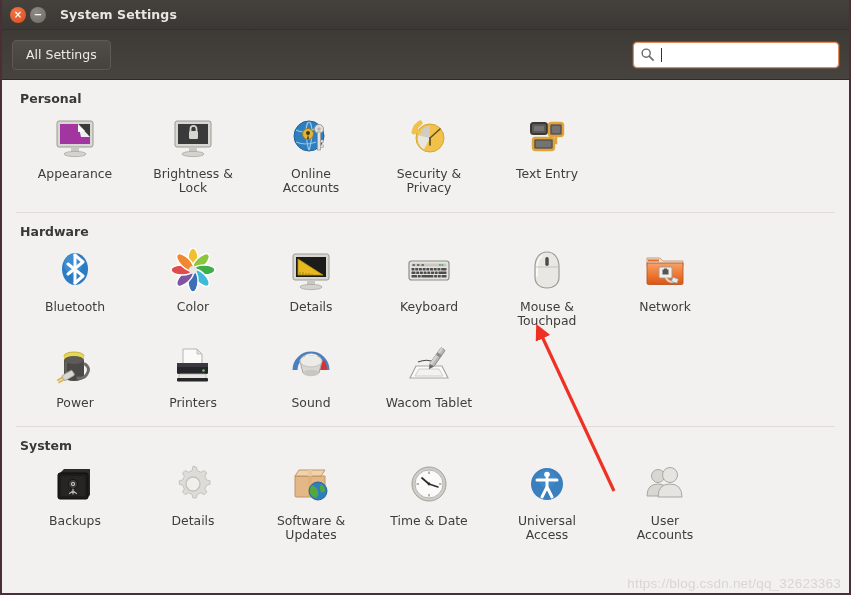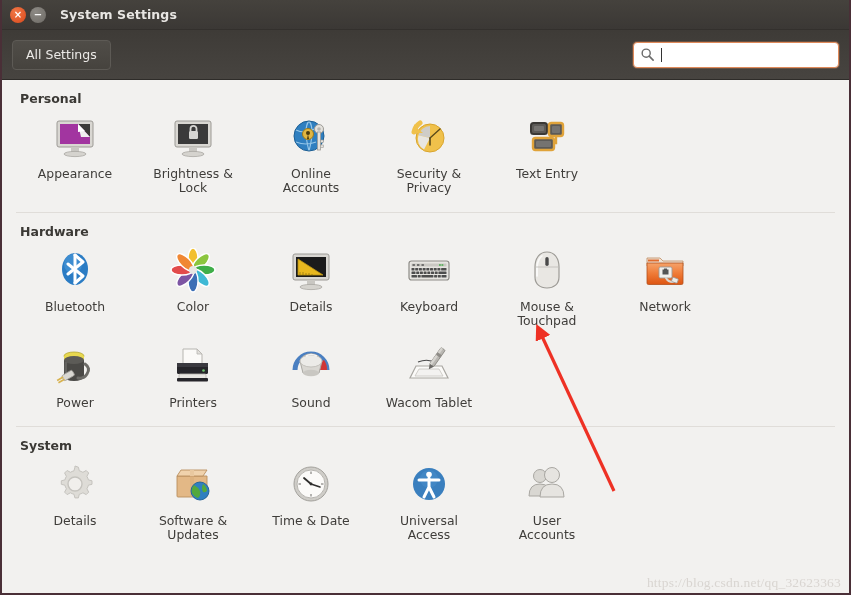--- a/index.html
+++ b/index.html
@@ -130,21 +130,21 @@
     left: 0; top: 0;
     width: 851px; height: 513px;
     pointer-events: none;
   }
   #watermark {
     position: absolute;
     right: 8px; bottom: 2px;
     font-size: 13.5px;
     color: #d9d5d1;
     letter-spacing: 0.2px;
-    font-family: Liberation Serif, serif;
+    font-family: Liberation Sans, sans-serif;
     white-space: nowrap;
   }
 </style>
 </head>
 <body>
 
 <div id="window">
 
   <div id="titlebar">
     <div class="winbtn" id="btn-close">
@@ -475,20 +475,34 @@
         </div>
 
       </div>
     </div>
     <div class="divider"></div>
 
     <div class="section">
       <div class="section-title">System</div>
       <div class="grid">
 
+        <div class="tile">
+          <div class="tile-icon">
+            <svg width="46" height="46" viewBox="0 0 46 46">
+              <path d="M8 11 l4 -4 h26 v26 l-4 4 z" fill="#2d2c2a"></path>
+              <rect x="6" y="11" width="30" height="26" rx="2" fill="#1d1c1b" stroke="#0d0d0c" stroke-width="1"></rect>
+              <rect x="9" y="14" width="24" height="20" rx="1.5" fill="#262524"></rect>
+              <circle cx="21" cy="22" r="4.6" fill="#3d3c3a" stroke="#151514" stroke-width="1"></circle>
+              <circle cx="21" cy="22" r="2" fill="#d6d4cf"></circle>
+              <circle cx="21" cy="22" r="0.9" fill="#2a2927"></circle>
+              <path d="M21 27 v5 M21 29 l-3.5 2.5 M21 29 l3.5 2.5" stroke="#b8b6b1" stroke-width="1.2" stroke-linecap="round"></path>
+            </svg>
+          </div>
+          <div class="tile-label">Backups</div>
+        </div>
 
         <div class="tile">
           <div class="tile-icon">
             <svg width="46" height="46" viewBox="0 0 46 46">
               <g fill="#dedcd7" stroke="#c5c3be" stroke-width="1">
                 <path d="M23 4 l3.4 1.2 .9 3.6 a15 15 0 0 1 3.6 1.5 l3.3 -1.8 2.5 2.5 -1.8 3.3 a15 15 0 0 1 1.5 3.6 l3.6 .9 0 3.5 -3.6 .9 a15 15 0 0 1 -1.5 3.6 l1.8 3.3 -2.5 2.5 -3.3 -1.8 a15 15 0 0 1 -3.6 1.5 l-.9 3.6 -3.5 0 -.9 -3.6 a15 15 0 0 1 -3.6 -1.5 l-3.3 1.8 -2.5 -2.5 1.8 -3.3 a15 15 0 0 1 -1.5 -3.6 l-3.6 -.9 0 -3.5 3.6 -.9 a15 15 0 0 1 1.5 -3.6 l-1.8 -3.3 2.5 -2.5 3.3 1.8 a15 15 0 0 1 3.6 -1.5 l.9 -3.6 z"></path>
               </g>
               <circle cx="23" cy="22" r="7" fill="#f1efec" stroke="#c5c3be" stroke-width="1.4"></circle>
             </svg>
           </div>

